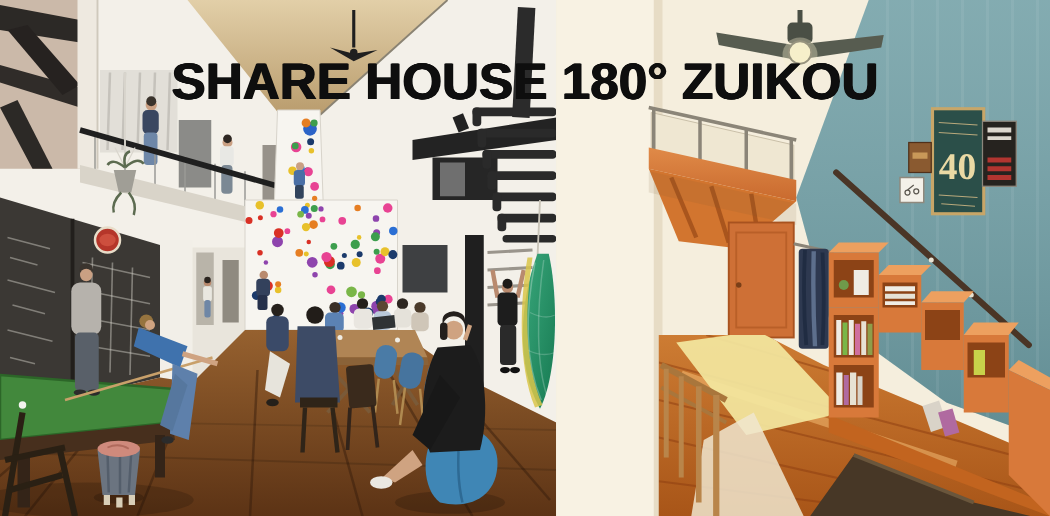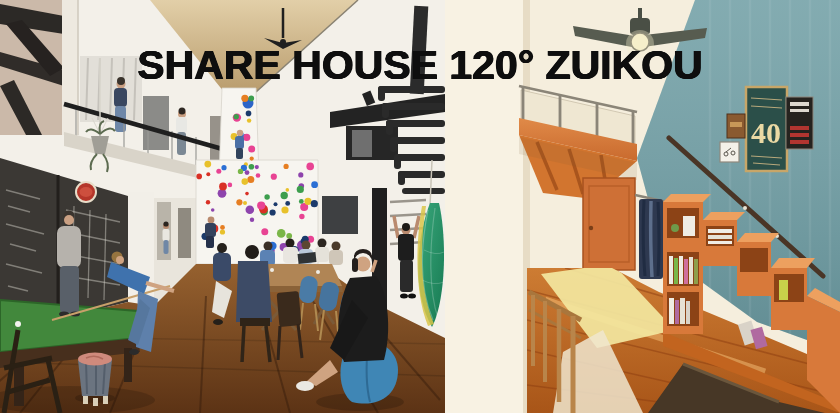--- a/index.html
+++ b/index.html
@@ -640,14 +640,14 @@
       <line x1="114" y1="309" x2="114" y2="402" stroke="#b9854a" stroke-width="4.5"></line>
       <line x1="128" y1="316" x2="128" y2="413" stroke="#b9854a" stroke-width="5"></line>
     </g>
 
     <g>
       <polygon points="203,413 238,364 334,402 380,413" fill="#473726"></polygon>
       <line x1="238" y1="364" x2="334" y2="402" stroke="#6a563c" stroke-width="3"></line>
     </g>
   </svg>
 
-  <div class="title">SHARE HOUSE 120° ZUIKOU</div>
+  <div class="title">SHARE HOUSE 180° ZUIKOU</div>
 </div>
 
 </body></html>

